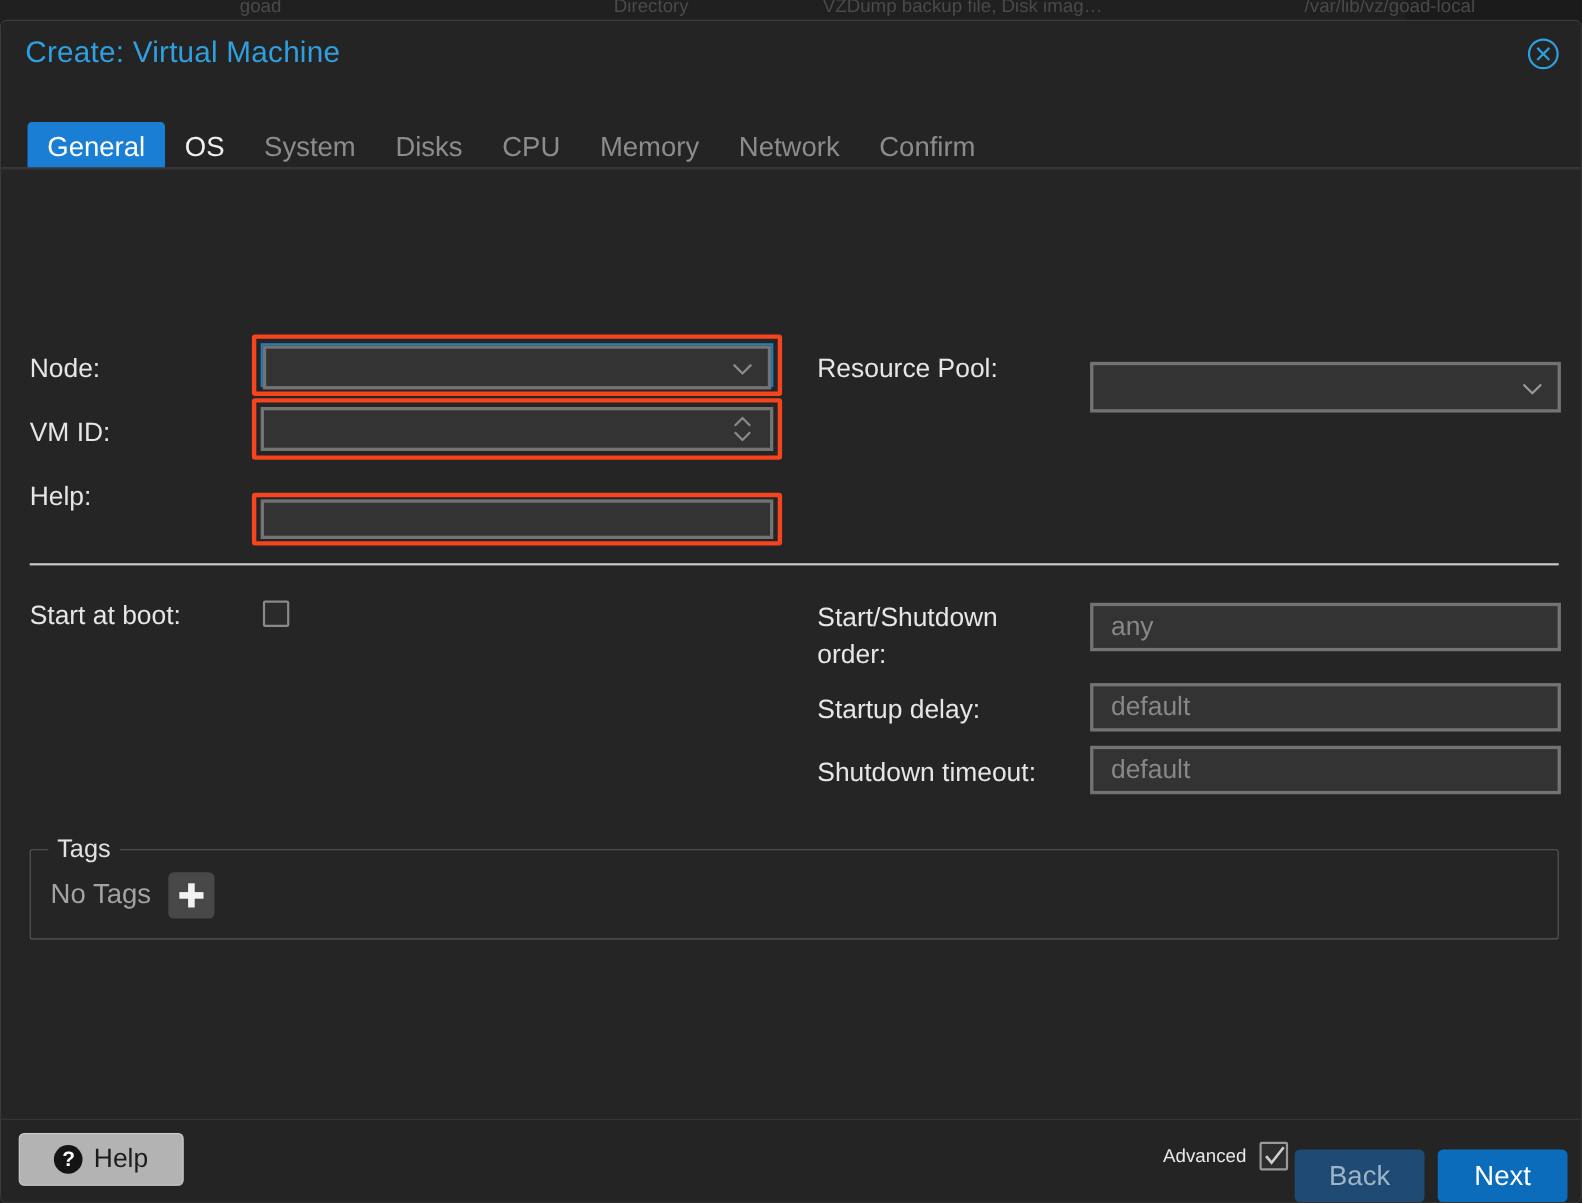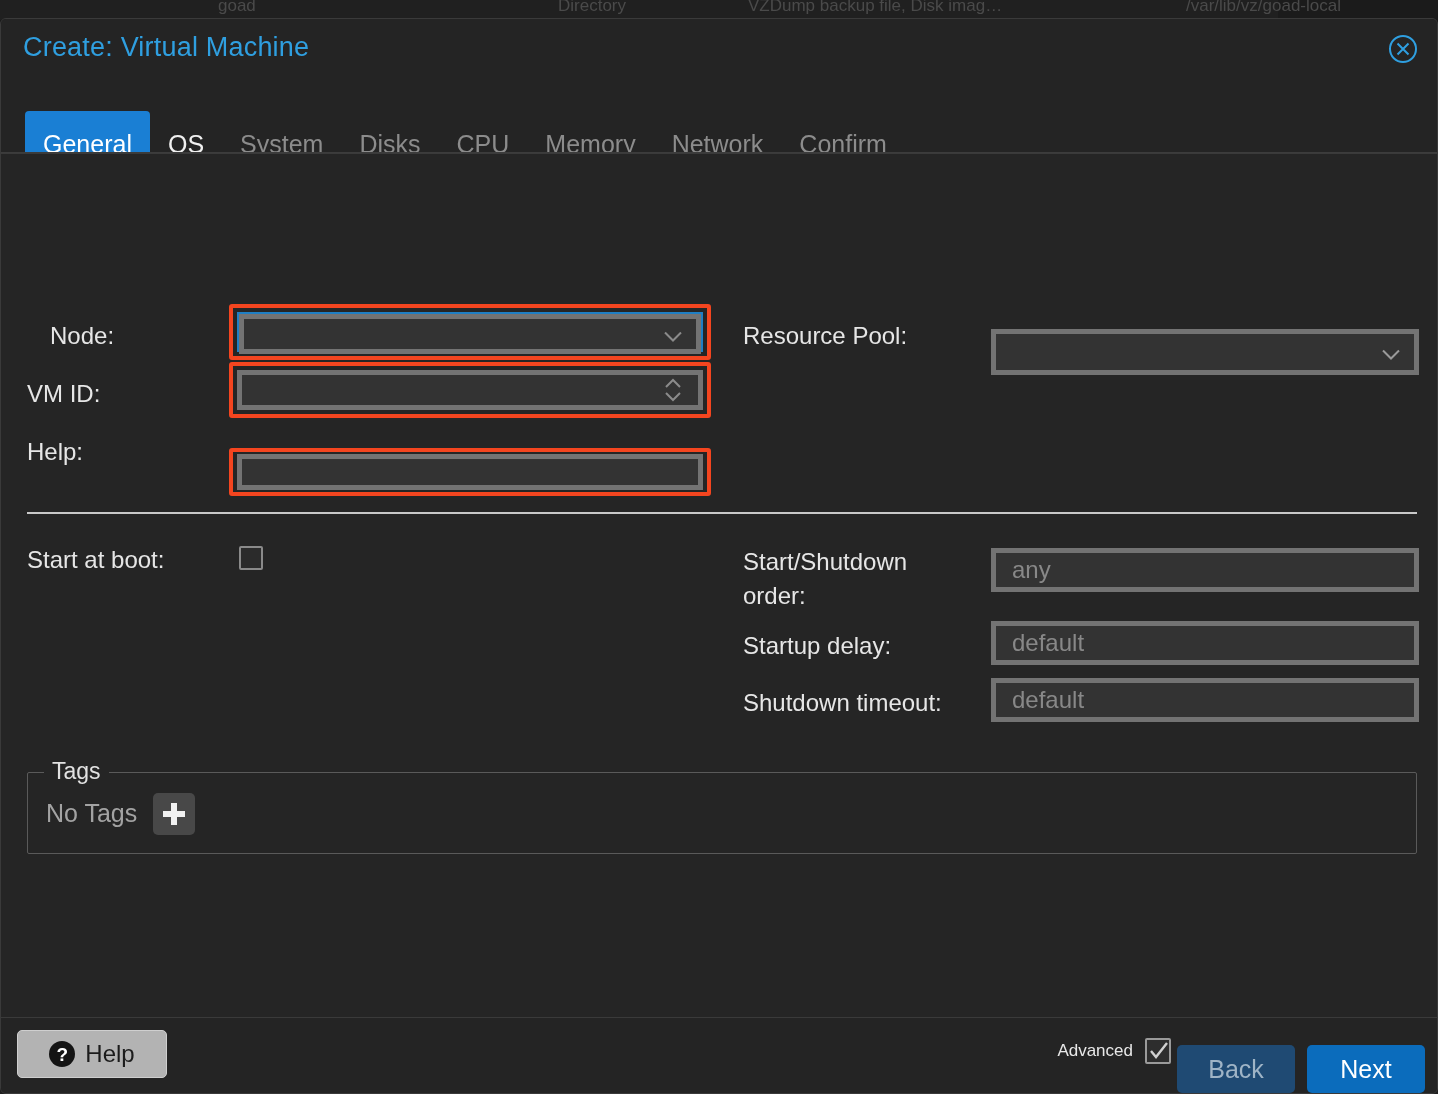--- a/index.html
+++ b/index.html
@@ -61,21 +61,21 @@
   }
   #close-btn svg { display: block; }
 
   
   #tabbar {
     position: absolute; left: 24px; top: 92px;
     display: flex; align-items: center; gap: 0;
   }
   .tab {
     font-size: 25px;
-    padding: 19px 18px;
+    padding: 9px 18px;
     color: #8c8c8c;
     border-radius: 4px;
     white-space: nowrap;
     cursor: default;
   }
   .tab.active { background: #1a7fd4; color: #ffffff; cursor: pointer; }
   .tab.enabled { color: #f0f0f0; cursor: pointer; }
 
   #header-rule {
     position: absolute; left: 0; right: 0; bottom: 0;
@@ -94,21 +94,21 @@
   .label {
     position: absolute;
     font-size: 24px; color: #e6e6e6;
     white-space: nowrap;
   }
 
   
   .field {
     position: absolute;
     background: #333333;
-    border: 5px solid #737373;
+    border: 3px solid #737373;
     height: 40px;
     display: flex; align-items: center;
     cursor: text;
   }
   .field .val {
     font-size: 24px; color: #888888;
     padding-left: 16px;
     user-select: none;
   }
   .field .chev {
@@ -265,21 +265,21 @@
       <div class="tab">Memory</div>
       <div class="tab">Network</div>
       <div class="tab">Confirm</div>
     </div>
 
     <div id="header-rule"></div>
   </div>
 
   <div id="modal-body">
 
-    <div class="label" style="left:26px; top:168px;margin-left:23px;">Node:</div>
+    <div class="label" style="left:26px; top:168px;">Node:</div>
     <div class="redbox" style="left:228px; top:150px; width:482px; height:56px;"></div>
     <div class="bluefocus" style="left:236px; top:158px; width:466px; height:40px;"></div>
     <div class="field" style="left:238px; top:160px; width:462px;">
       <span class="val"></span>
       <span class="chev">
         <svg width="18" height="11" viewBox="0 0 18 11">
             <path d="M1 1 L9 9 L17 1" stroke="#8b8b8b" stroke-width="2" fill="none"></path>
           </svg>
       </span>
     </div>

